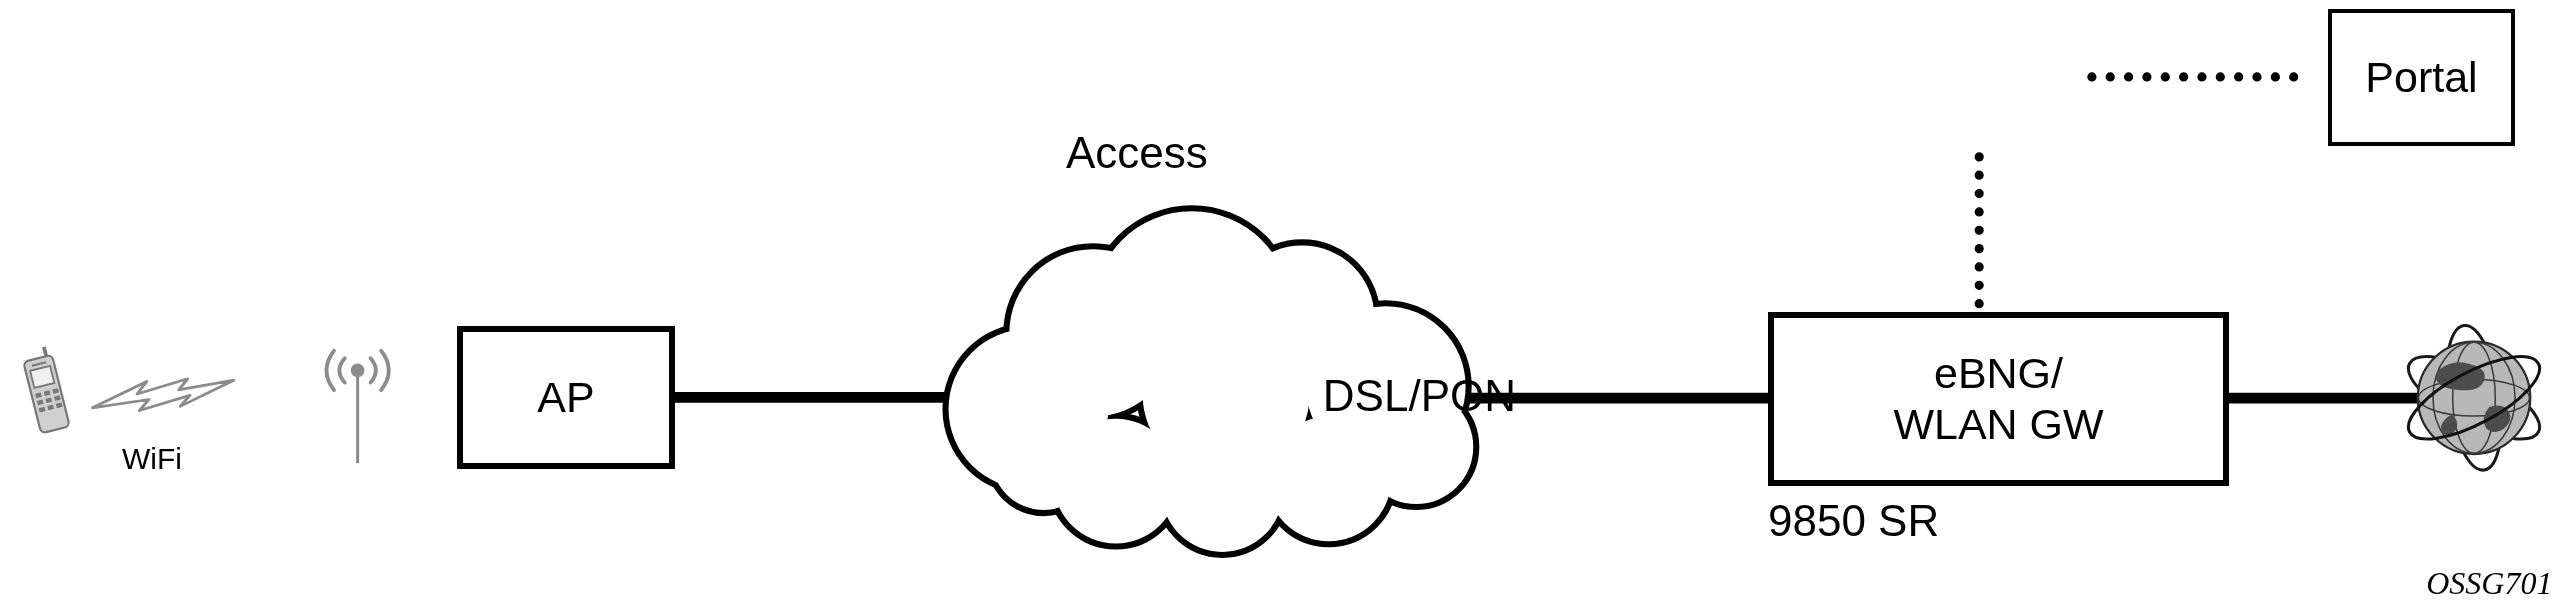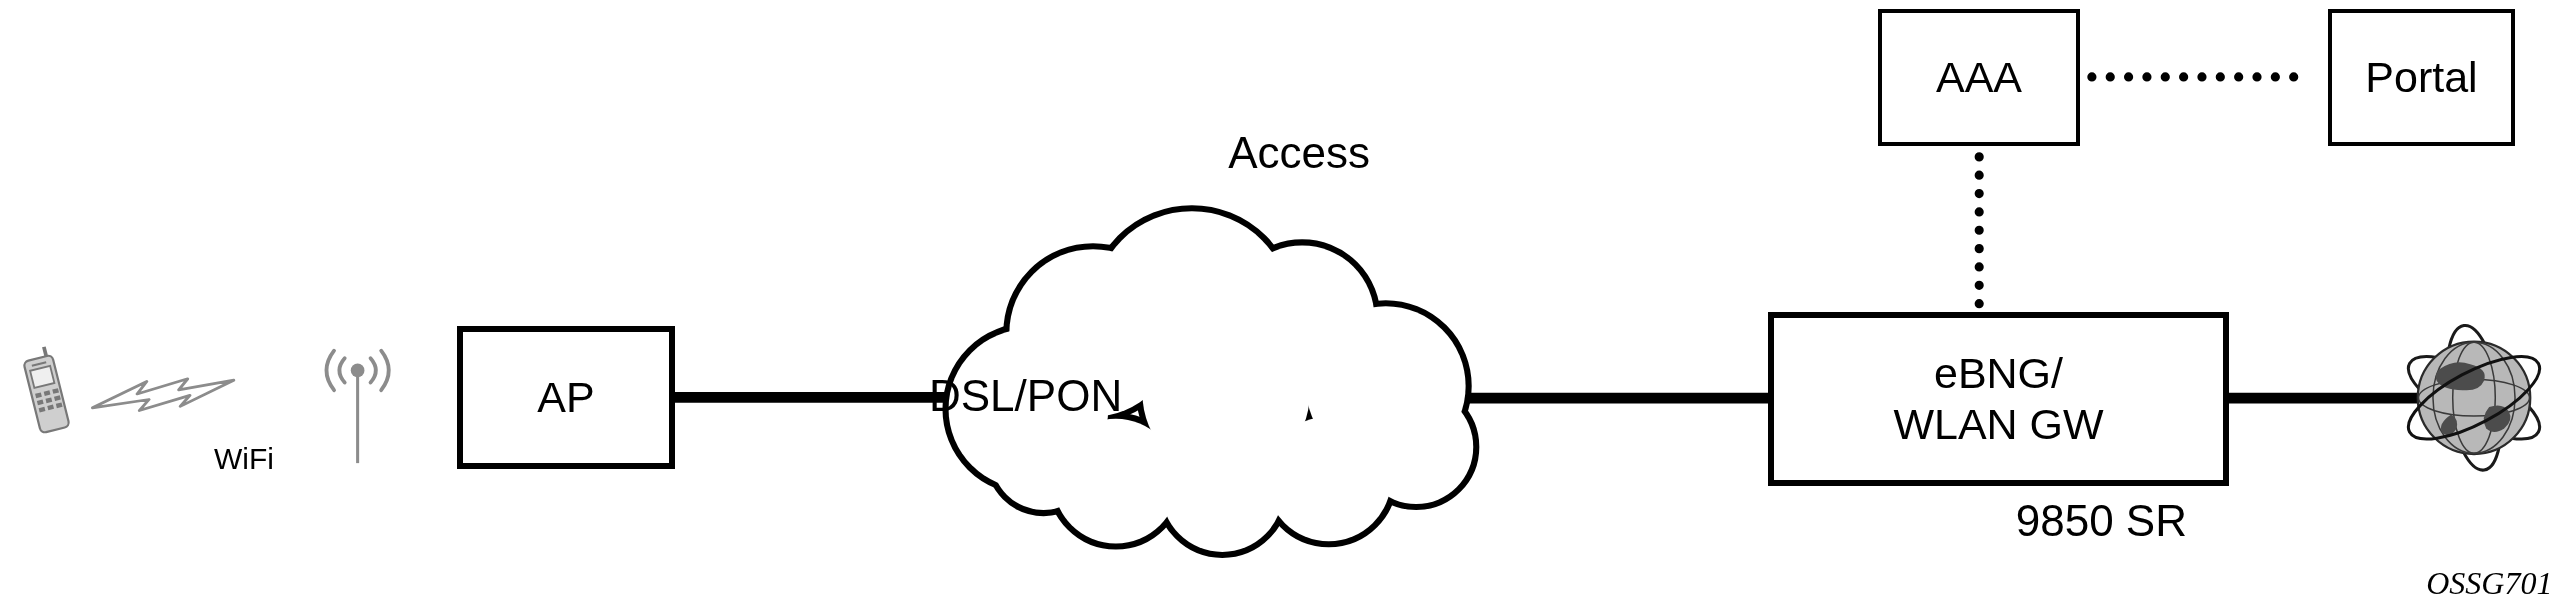--- a/index.html
+++ b/index.html
@@ -38,36 +38,36 @@
     line-height: 1.18;
     text-align: center;
     box-sizing: border-box;
   }
   .box.thin { border-width: 4.6px; }
 
   .label {
     position: absolute;
     z-index: 3;
     font-size: 44px;
-    text-align: right;
+    text-align: left;
     white-space: nowrap;
   }
 
   .cloudwrap {
     position: absolute;
     left: 929px; top: 196px;
     width: 579px; height: 365px;
     z-index: 2;
   }
   .cloudwrap svg { display: block; width: 100%; height: 100%; }
   .cloudlabel {
     position: absolute;
-    left: 0; top: 175px;
+    left: 8px; top: 175px;
     width: 100%;
-    text-align: left;
+    text-align: right;
     font-size: 44px;
     z-index: 3;
   }
 
   .ap     { left: 457px;  top: 326px; width: 218px; height: 143px; }
   .ebng   { left: 1768px; top: 312px; width: 461px; height: 174px; }
   .aaa    { left: 1878px; top: 9px;  width: 202px; height: 137px; }
   .portal { left: 2314px; top: 9px;  width: 187px; height: 137px; margin-left: 14px; }
 
   .wifi    { left: 122px;  top: 442px; width: 152px; font-size: 30px; }
@@ -179,23 +179,20 @@
     </svg>
     <div class="cloudlabel">DSL/PON</div>
   </div>
 
   <div class="box ebng">
     <span>eBNG/</span>
     <span>WLAN GW</span>
   </div>
   <div class="label sr">9850 SR</div>
 
-  <div class="box aaa thin">
-    <span>AAA</span>
-  </div>
 
   <div class="box portal thin">
     <span>Portal</span>
   </div>
 
   <span class="icon globe">
     <svg viewBox="0 0 200 230" preserveAspectRatio="xMidYMid meet">
       <ellipse cx="100" cy="118" rx="96" ry="34" fill="none" stroke="#1a1a1a" stroke-width="4" transform="rotate(28 100 118)"></ellipse>
       <ellipse cx="100" cy="118" rx="96" ry="34" fill="none" stroke="#1a1a1a" stroke-width="4" transform="rotate(82 100 118)"></ellipse>
       <circle cx="100" cy="118" r="74" fill="#b8b8b8" stroke="#2a2a2a" stroke-width="3"></circle>

